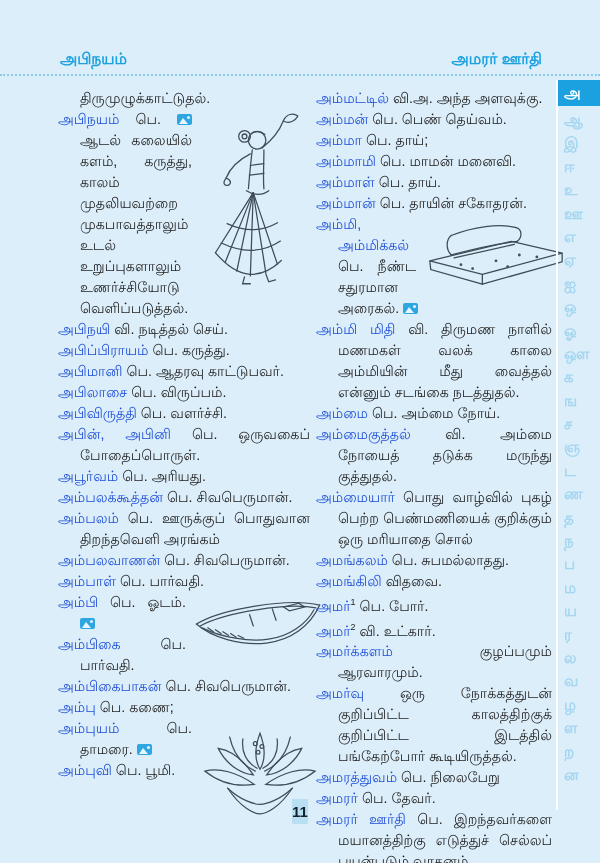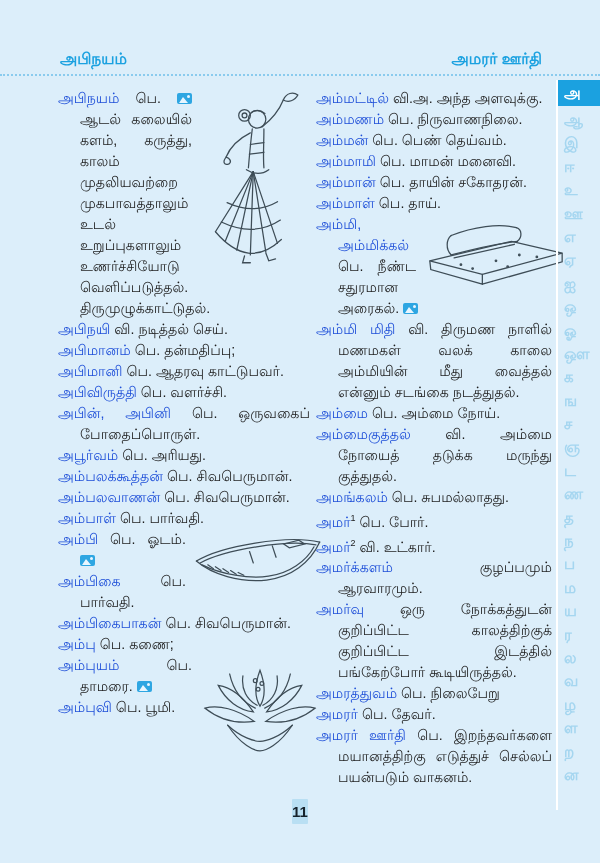--- a/index.html
+++ b/index.html
@@ -54,20 +54,21 @@
 <div class="page">
 
   <div class="header">
     <span>அபிநயம்</span>
     <span>அமரர் ஊர்தி</span>
   </div>
   <div class="rule"></div>
 
   <div class="content">
     <div class="col col-left" id="col-left">
+        <div class="entry cont"><span class="def">திருமுழுக்காட்டுதல்.</span></div>
         <div class="entry">
   <div class="illus dancer">
     <svg width="126" height="180" viewBox="0 0 130 185" fill="none" stroke="#3e4d57" stroke-width="1.3" stroke-linecap="round">
       <circle cx="48" cy="30" r="6"></circle>
               <circle cx="48" cy="30" r="2.5"></circle>
       <circle cx="61" cy="34" r="9"></circle>
       <path d="M55,27 Q62,22 69,28"></path>
       <path d="M66,42 C76,34 84,24 88,14"></path>
       <path d="M88,14 C91,7 98,5 103,9 C100,15 93,17 88,14 Z"></path>
       <path d="M54,48 C42,54 33,63 29,73"></path>
@@ -84,28 +85,29 @@
               <path d="M57,88 L70,171"></path>
               <path d="M57,88 L82,162"></path>
       <path d="M18,150 Q52,190 86,158"></path>
       <path d="M30,120 Q58,133 82,119"></path>
       <path d="M24,140 Q58,156 85,138"></path>
       <path d="M48,175 L46,182 L54,182"></path>
               <path d="M70,172 L73,180 L80,178"></path>
     </svg>
   </div>
 <span class="head">அபிநயம்</span> <span class="pos">பெ.</span> <span class="pic-icon"></span> <span class="def">ஆடல் கலையில் களம், கருத்து, காலம் முதலியவற்றை முகபாவத்தாலும் உடல் உறுப்புகளாலும் உணர்ச்சியோடு வெளிப்படுத்தல்.</span></div>
-        <div class="entry cont"><span class="def">திருமுழுக்காட்டுதல்.</span></div>
         <div class="entry"><span class="head">அபிநயி</span> <span class="pos">வி.</span> <span class="def">நடித்தல் செய்.</span></div>
-        <div class="entry"><span class="head">அபிமானம்</span> <span class="pos">பெ.</span> <span class="def">தன்மதிப்பு;</span></div>
+        <div class="entry"><span class="head">அபிப்பிராயம்</span> <span class="pos">பெ.</span> <span class="def">கருத்து.</span></div>
         <div class="entry"><span class="head">அபிமானி</span> <span class="pos">பெ.</span> <span class="def">ஆதரவு காட்டுபவர்.</span></div>
+        <div class="entry"><span class="head">அபிலாசை</span> <span class="pos">பெ.</span> <span class="def">விருப்பம்.</span></div>
         <div class="entry"><span class="head">அபிவிருத்தி</span> <span class="pos">பெ.</span> <span class="def">வளர்ச்சி.</span></div>
         <div class="entry"><span class="head">அபின், அபினி</span> <span class="pos">பெ.</span> <span class="def">ஒருவகைப் போதைப்பொருள்.</span></div>
         <div class="entry"><span class="head">அபூர்வம்</span> <span class="pos">பெ.</span> <span class="def">அரியது.</span></div>
         <div class="entry"><span class="head">அம்பலக்கூத்தன்</span> <span class="pos">பெ.</span> <span class="def">சிவபெருமான்.</span></div>
+        <div class="entry"><span class="head">அம்பலம்</span> <span class="pos">பெ.</span> <span class="def">ஊருக்குப் பொதுவான திறந்தவெளி அரங்கம்</span></div>
         <div class="entry"><span class="head">அம்பலவாணன்</span> <span class="pos">பெ.</span> <span class="def">சிவபெருமான்.</span></div>
         <div class="entry"><span class="head">அம்பாள்</span> <span class="pos">பெ.</span> <span class="def">பார்வதி.</span></div>
         <div class="entry">
   <div class="illus canoe">
     <svg width="134" height="74" viewBox="0 0 140 78" fill="none" stroke="#3e4d57" stroke-width="1.3" stroke-linecap="round">
       <path d="M4,38 C30,22 100,10 134,18"></path>
       <path d="M8,40 C34,26 100,15 130,21"></path>
       <path d="M4,38 C20,52 50,61 78,58 C104,55 124,40 134,18"></path>
       <path d="M10,42 C30,52 60,57 80,54 C102,51 120,38 128,23"></path>
       <path d="M96,20 L112,16 L118,20 L102,24 Z"></path>
@@ -139,25 +141,25 @@
       <circle cx="59" cy="27" r="2"></circle>
               <circle cx="66" cy="30" r="2"></circle>
               <circle cx="62" cy="36" r="2"></circle>
     </svg>
   </div>
 <span class="head">அம்புயம்</span> <span class="pos">பெ.</span> <span class="def">தாமரை.</span> <span class="pic-icon"></span></div>
         <div class="entry"><span class="head">அம்புவி</span> <span class="pos">பெ.</span> <span class="def">பூமி.</span></div>
       </div>
     <div class="col col-right" id="col-right">
         <div class="entry"><span class="head">அம்மட்டில்</span> <span class="pos">வி.அ.</span> <span class="def">அந்த அளவுக்கு.</span></div>
-        <div class="entry"><span class="head">அம்மணம்</span> <span class="pos">பெ.</span> <span class="def">நிருவாணநிலை.</span></div>
         <div class="entry"><span class="head">அம்மன்</span> <span class="pos">பெ.</span> <span class="def">பெண் தெய்வம்.</span></div>
+        <div class="entry"><span class="head">அம்மா</span> <span class="pos">பெ.</span> <span class="def">தாய்;</span></div>
         <div class="entry"><span class="head">அம்மாமி</span> <span class="pos">பெ.</span> <span class="def">மாமன் மனைவி.</span></div>
+        <div class="entry"><span class="head">அம்மாள்</span> <span class="pos">பெ.</span> <span class="def">தாய்.</span></div>
         <div class="entry"><span class="head">அம்மான்</span> <span class="pos">பெ.</span> <span class="def">தாயின் சகோதரன்.</span></div>
-        <div class="entry"><span class="head">அம்மாள்</span> <span class="pos">பெ.</span> <span class="def">தாய்.</span></div>
         <div class="entry">
   <div class="illus ammi">
     <svg width="146" height="76" viewBox="0 0 150 78" fill="none" stroke="#3e4d57" stroke-width="1.3" stroke-linecap="round">
       <path d="M8,46 L92,26 L144,38 L62,60 Z"></path>
       <path d="M8,46 L9,55 L62,70 L62,60"></path>
       <path d="M144,38 L144,47 L62,70"></path>
       <path d="M30,20 C25,24 24,34 30,40"></path>
       <path d="M30,20 C52,11 80,7 97,12"></path>
       <path d="M30,40 C52,34 80,28 98,26"></path>
       <path d="M97,12 C103,14 103,22 98,26"></path>
@@ -167,21 +169,23 @@
               <circle cx="76" cy="46" r="0.8"></circle>
       <circle cx="100" cy="40" r="0.8"></circle>
               <circle cx="118" cy="42" r="0.8"></circle>
               <circle cx="88" cy="52" r="0.8"></circle>
     </svg>
   </div>
 <span class="head">அம்மி, அம்மிக்கல்</span> <span class="pos">பெ.</span> <span class="def">நீண்ட சதுரமான அரைகல்.</span> <span class="pic-icon"></span></div>
         <div class="entry"><span class="head">அம்மி மிதி</span> <span class="pos">வி.</span> <span class="def">திருமண நாளில் மணமகள் வலக் காலை அம்மியின் மீது வைத்தல் என்னும் சடங்கை நடத்துதல்.</span></div>
         <div class="entry"><span class="head">அம்மை</span> <span class="pos">பெ.</span> <span class="def">அம்மை நோய்.</span></div>
         <div class="entry"><span class="head">அம்மைகுத்தல்</span> <span class="pos">வி.</span> <span class="def">அம்மை நோயைத் தடுக்க மருந்து குத்துதல்.</span></div>
+        <div class="entry"><span class="head">அம்மையார்</span> <span class="def">பொது வாழ்வில் புகழ் பெற்ற பெண்மணியைக் குறிக்கும் ஒரு மரியாதை சொல்</span></div>
         <div class="entry"><span class="head">அமங்கலம்</span> <span class="pos">பெ.</span> <span class="def">சுபமல்லாதது.</span></div>
+        <div class="entry"><span class="head">அமங்கிலி</span> <span class="def">விதவை.</span></div>
         <div class="entry"><span class="head">அமர்</span><sup>1</sup> <span class="pos">பெ.</span> <span class="def">போர்.</span></div>
         <div class="entry"><span class="head">அமர்</span><sup>2</sup> <span class="pos">வி.</span> <span class="def">உட்கார்.</span></div>
         <div class="entry"><span class="head">அமர்க்களம்</span> <span class="def">குழப்பமும் ஆரவாரமும்.</span></div>
         <div class="entry"><span class="head">அமர்வு</span> <span class="def">ஒரு நோக்கத்துடன் குறிப்பிட்ட காலத்திற்குக் குறிப்பிட்ட இடத்தில் பங்கேற்போர் கூடியிருத்தல்.</span></div>
         <div class="entry"><span class="head">அமரத்துவம்</span> <span class="pos">பெ.</span> <span class="def">நிலைபேறு</span></div>
         <div class="entry"><span class="head">அமரர்</span> <span class="pos">பெ.</span> <span class="def">தேவர்.</span></div>
         <div class="entry"><span class="head">அமரர் ஊர்தி</span> <span class="pos">பெ.</span> <span class="def">இறந்தவர்களை மயானத்திற்கு எடுத்துச் செல்லப் பயன்படும் வாகனம்.</span></div>
       </div>
   </div>
 

